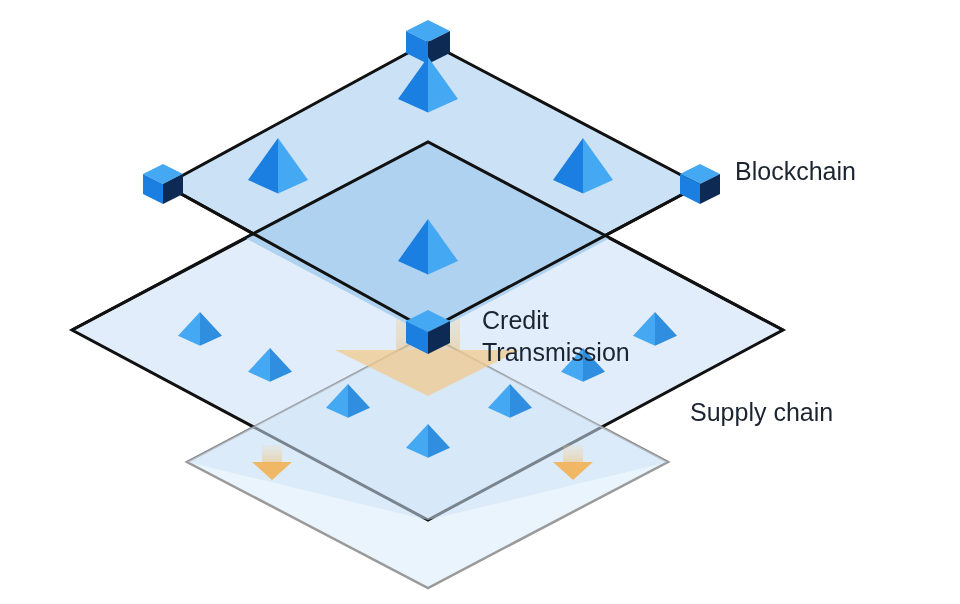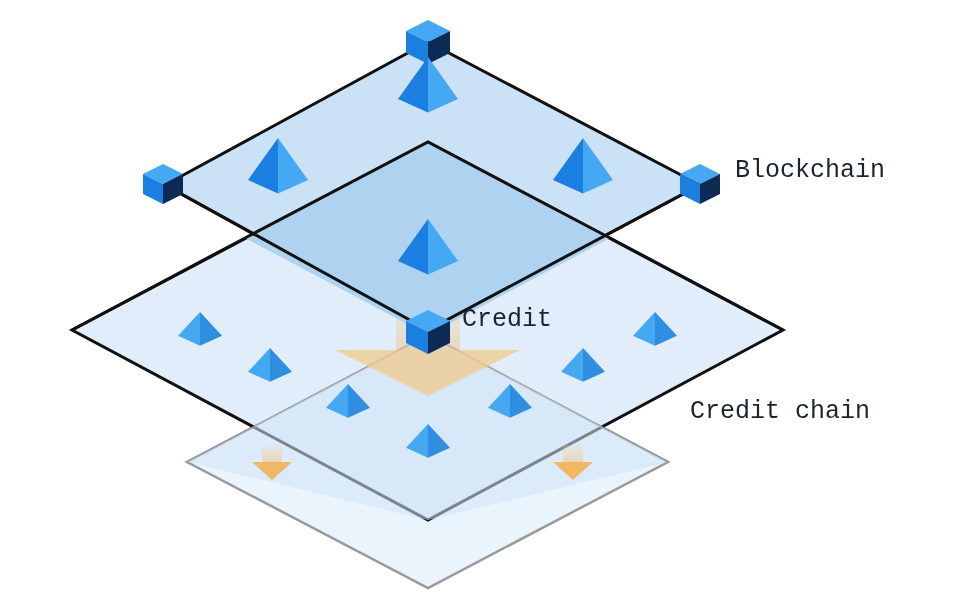--- a/index.html
+++ b/index.html
@@ -1,22 +1,22 @@
 <!DOCTYPE html>
 <html><head>
 <meta charset="utf-8">
 <style>
   html, body { margin: 0; padding: 0; background: #ffffff; }
   body { width: 960px; height: 604px; position: relative; overflow: hidden;
          font-family: "DejaVu Sans", sans-serif; }
   #diagram { position: absolute; left: 0; top: 0; width: 960px; height: 604px; }
   .label { position: absolute; color: #1b2430; font-size: 25px; line-height: 32px;
-           font-family: Liberation Mono, monospace; white-space: nowrap; }
+           font-family: Liberation Sans, sans-serif; white-space: nowrap; }
   #lbl-blockchain { left: 735px; top: 155px; }
-  #lbl-credit { left: 462px; top: 304px; }
+  #lbl-credit { left: 482px; top: 304px; }
   #lbl-supply { left: 690px; top: 396px; }
 </style>
 </head>
 <body>
 
 <svg id="diagram" viewBox="0 0 960 604" xmlns="http://www.w3.org/2000/svg">
   <defs>
     <linearGradient id="arrowGrad" x1="0" y1="0" x2="0" y2="1">
       <stop offset="0" stop-color="#f0b865" stop-opacity="0.05"></stop>
       <stop offset="0.5" stop-color="#f0b865" stop-opacity="0.5"></stop>
@@ -123,16 +123,17 @@
     <rect x="563" y="445" width="20" height="22" fill="url(#stemGrad)"></rect>
     <polygon points="553,462 593,462 573,480" fill="#f0b865"></polygon>
   </g>
 </svg>
 
 <div class="label" id="lbl-blockchain">
   <div>Blockchain</div>
 </div>
 <div class="label" id="lbl-credit">
   <div>Credit</div>
+  <div>Transmission</div>
 </div>
 <div class="label" id="lbl-supply">
-  <div>Credit chain</div>
+  <div>Supply chain</div>
 </div>
 
 </body></html>

